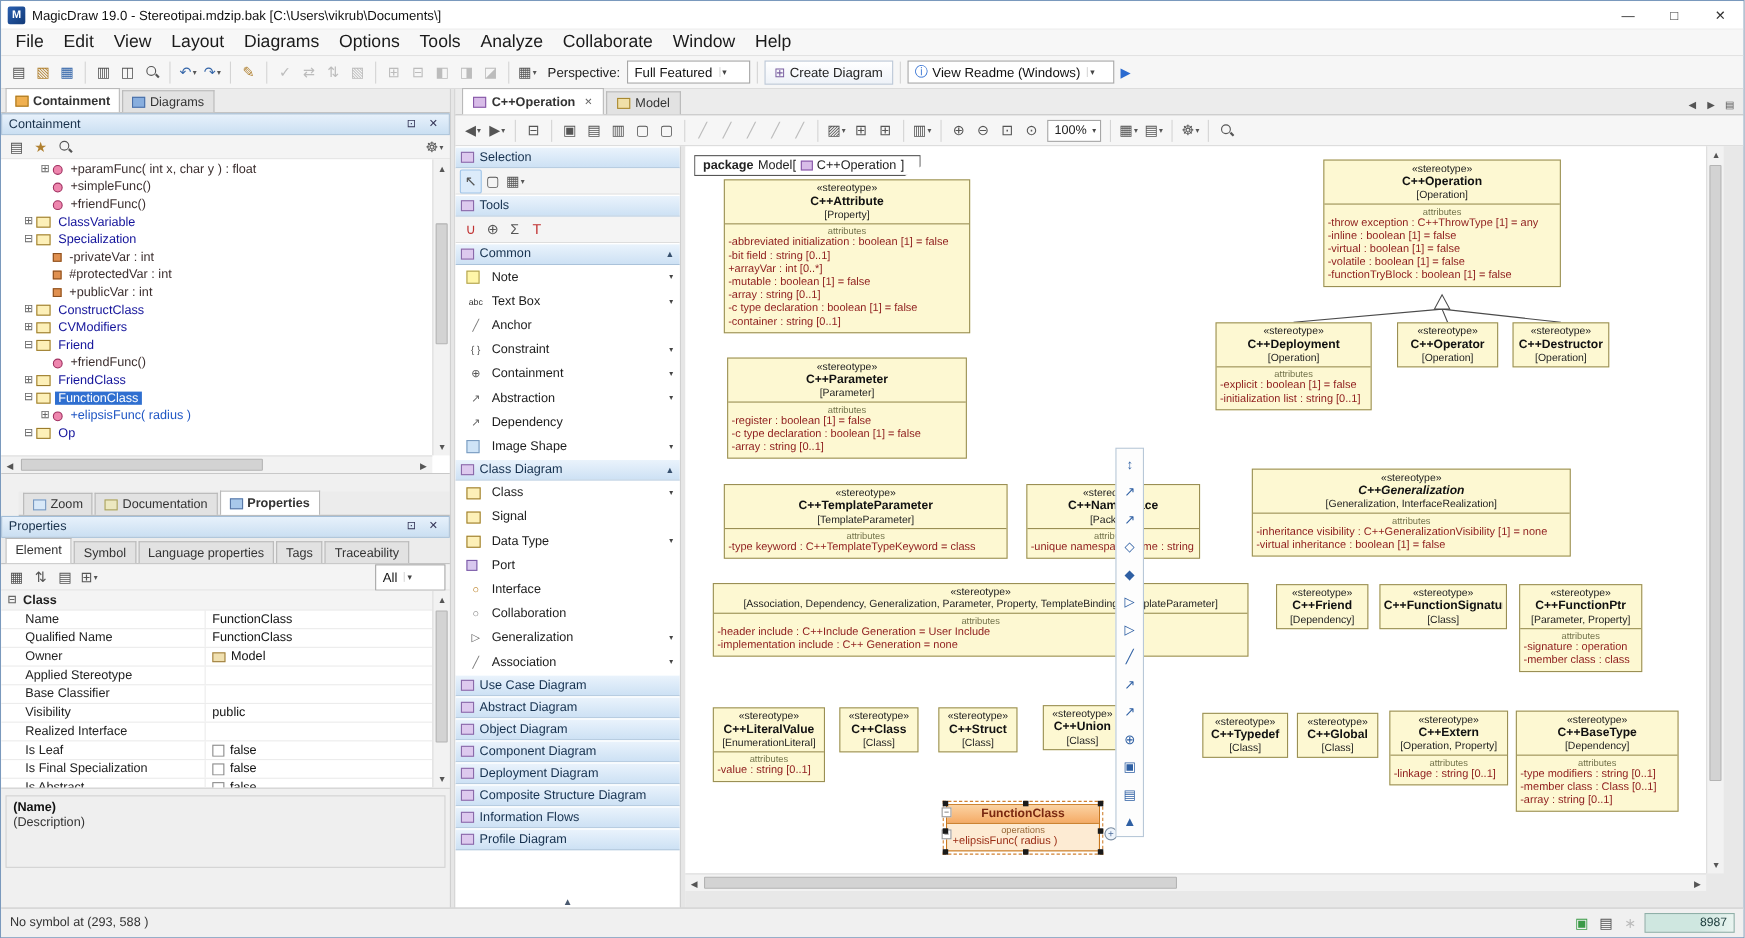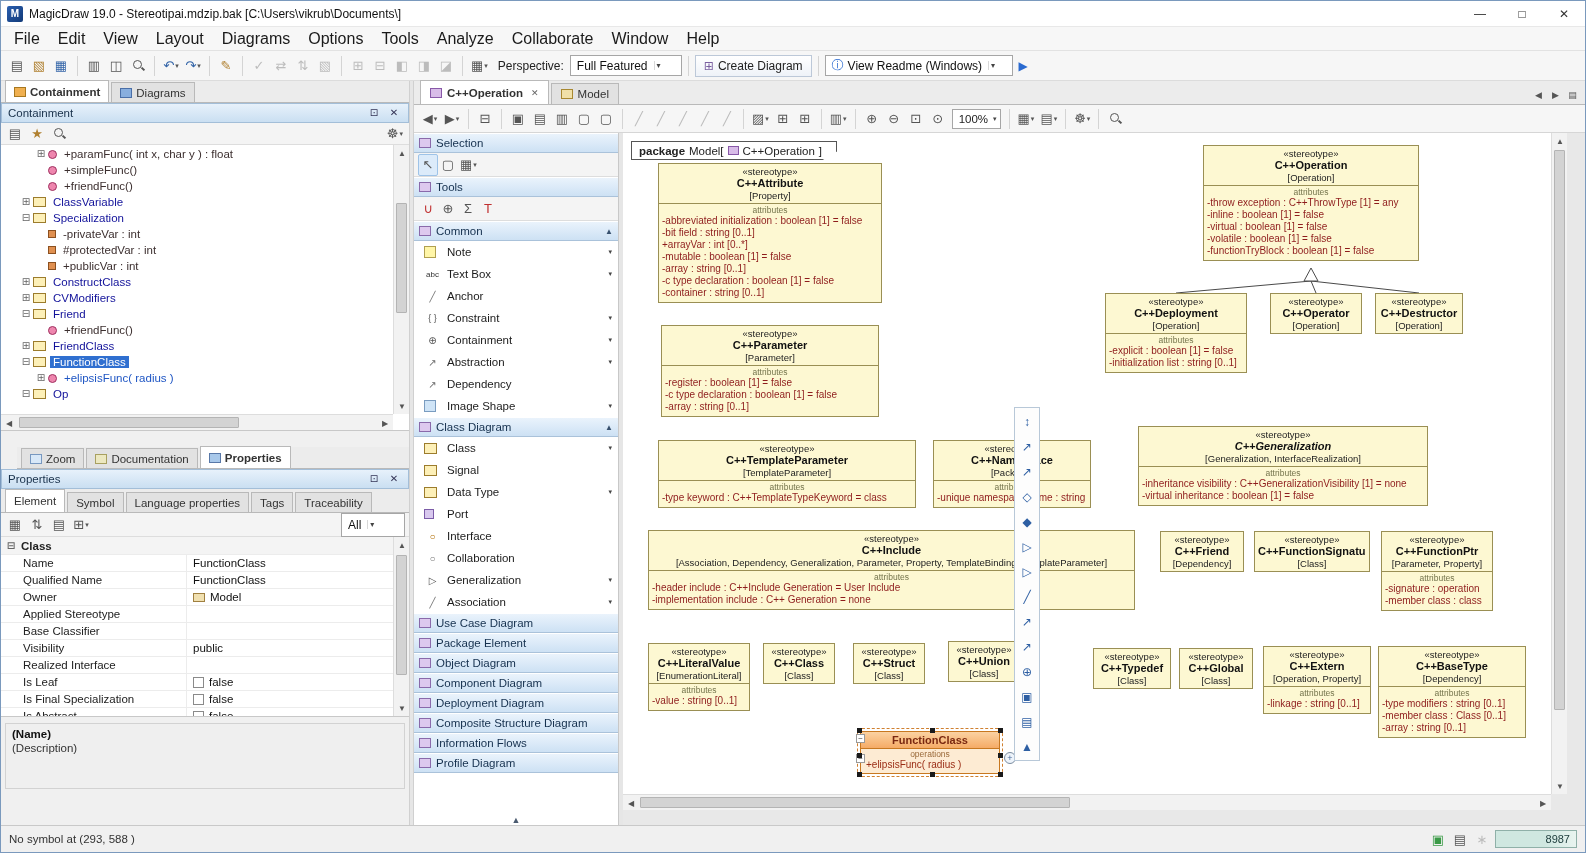--- a/index.html
+++ b/index.html
@@ -857,21 +857,21 @@
               <span class="picon pic-line"></span>
               <span>Association</span>
               <span class="pdd">▾</span>
             </div>
             <div class="psec">
               <span class="psec-icon"></span>
               <span>Use Case Diagram</span>
             </div>
             <div class="psec">
               <span class="psec-icon"></span>
-              <span>Package Element</span>
+              <span>Abstract Diagram</span>
             </div>
             <div class="psec">
               <span class="psec-icon"></span>
               <span>Object Diagram</span>
             </div>
             <div class="psec">
               <span class="psec-icon"></span>
               <span>Component Diagram</span>
             </div>
             <div class="psec">
@@ -1073,21 +1073,20 @@
                 </div>
                 <div class="sbox-a">
                   <div class="al">attributes</div>
                   <div class="at">-inheritance visibility : C++GeneralizationVisibility [1] = none</div>
                   <div class="at">-virtual inheritance : boolean [1] = false</div>
                 </div>
               </div>
               <div class="sbox" style="left: 25px; top: 397px; width: 487px;">
                 <div class="sbox-h">
                   <div class="st">«stereotype»</div>
-                  <div class="sn">C++Include</div>
                   <div class="sm">[Association, Dependency, Generalization, Parameter, Property, TemplateBinding, TemplateParameter]</div>
                 </div>
                 <div class="sbox-a">
                   <div class="al">attributes</div>
                   <div class="at">-header include : C++Include Generation = User Include</div>
                   <div class="at">-implementation include : C++ Generation = none</div>
                 </div>
               </div>
               <div class="sbox" style="left: 537px; top: 398px; width: 84px;">
                 <div class="sbox-h">

